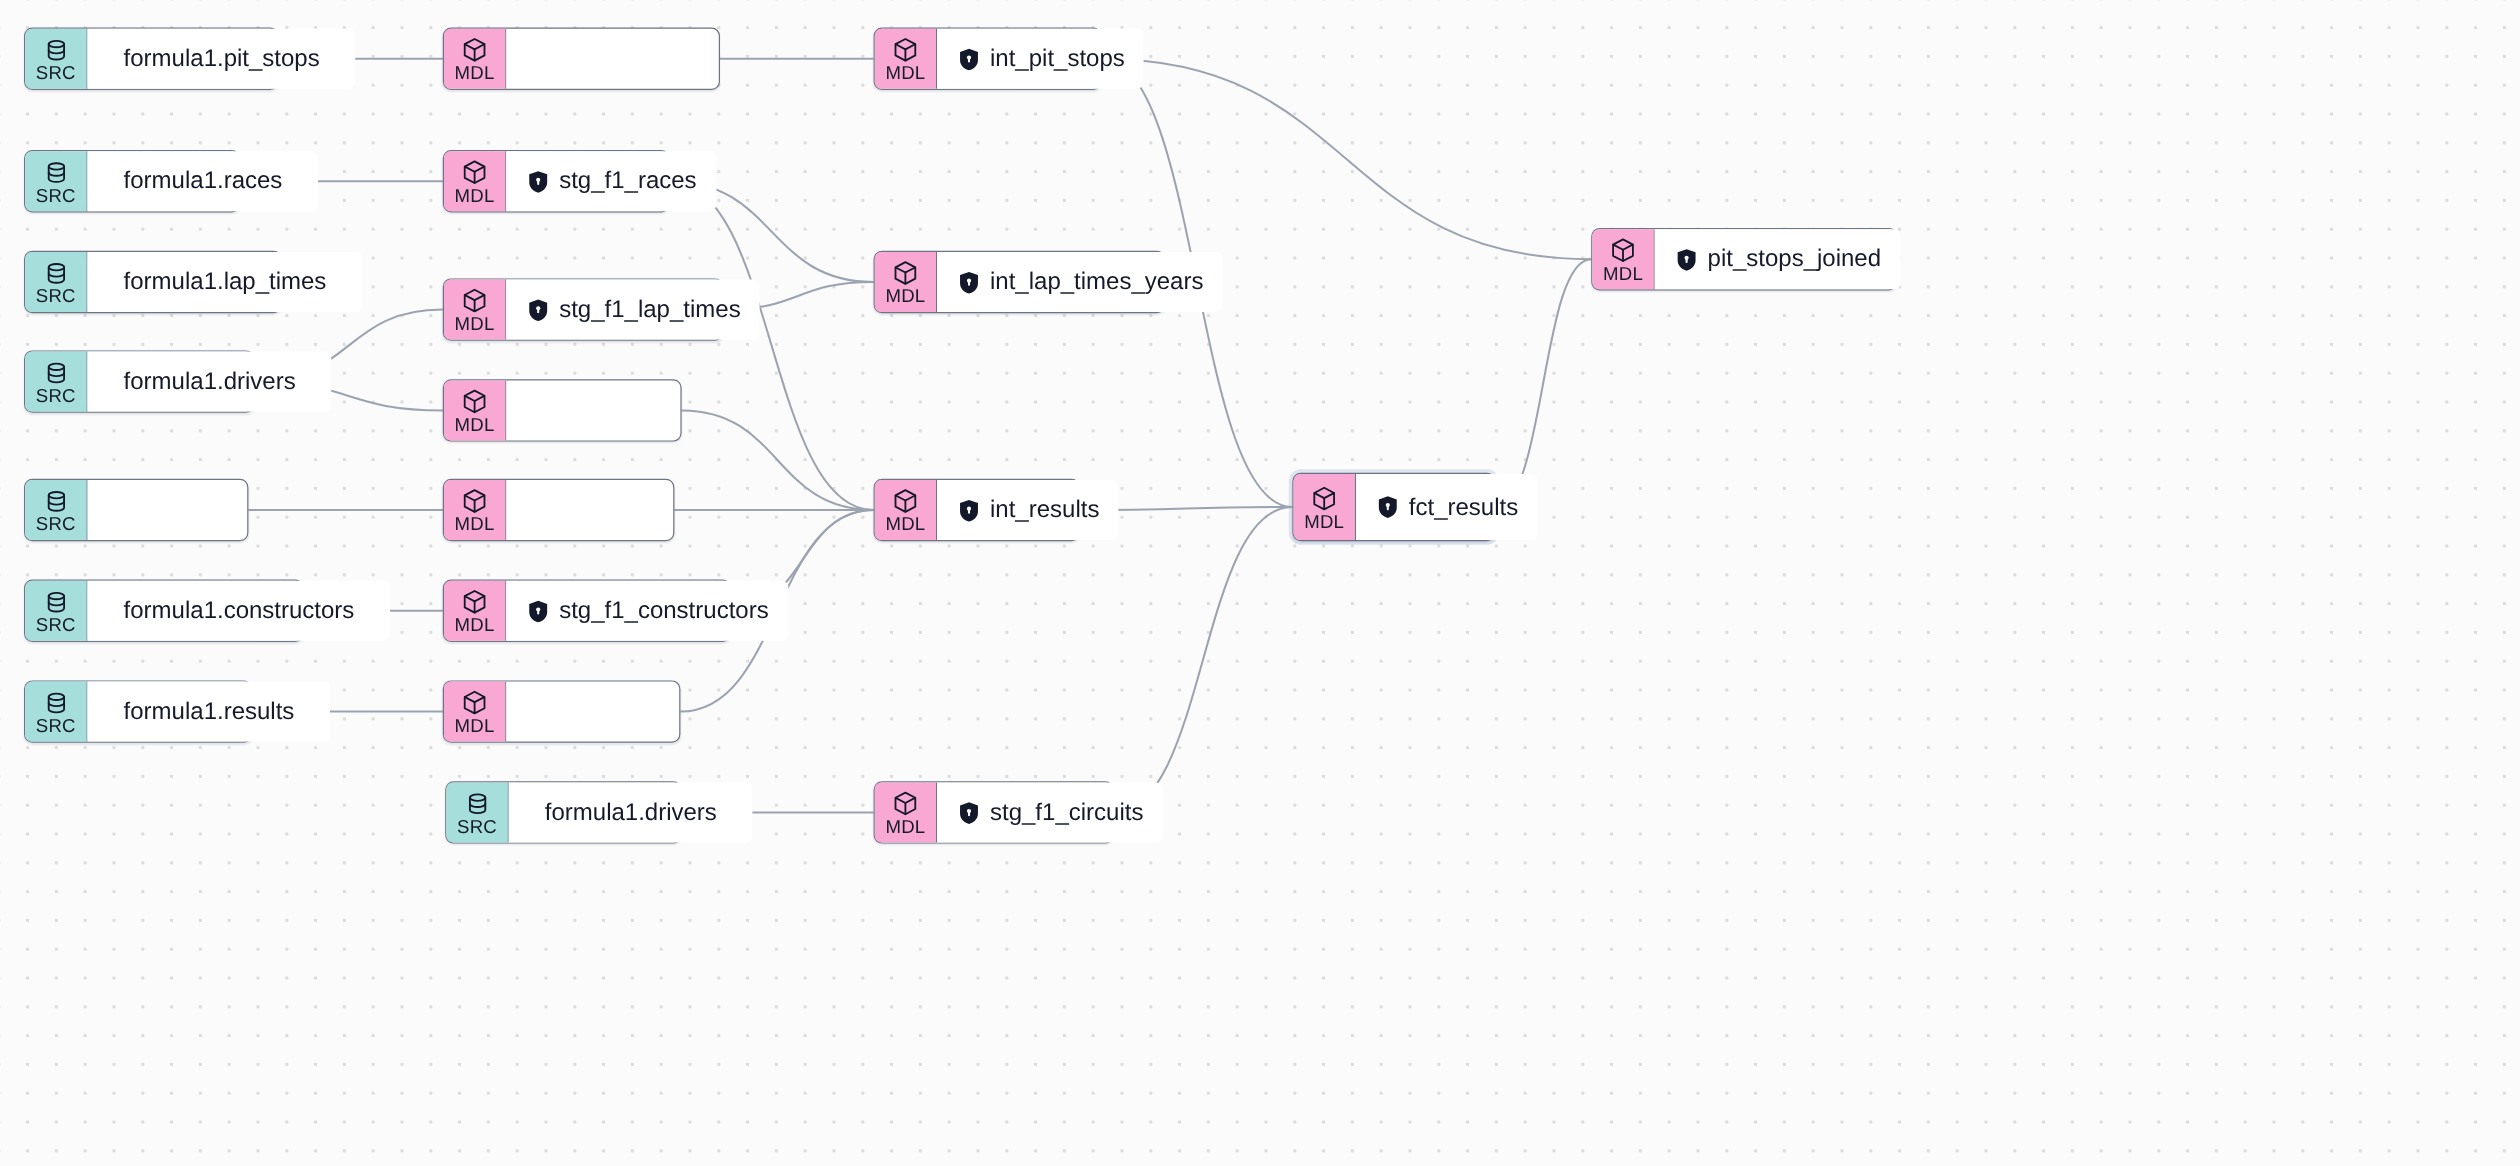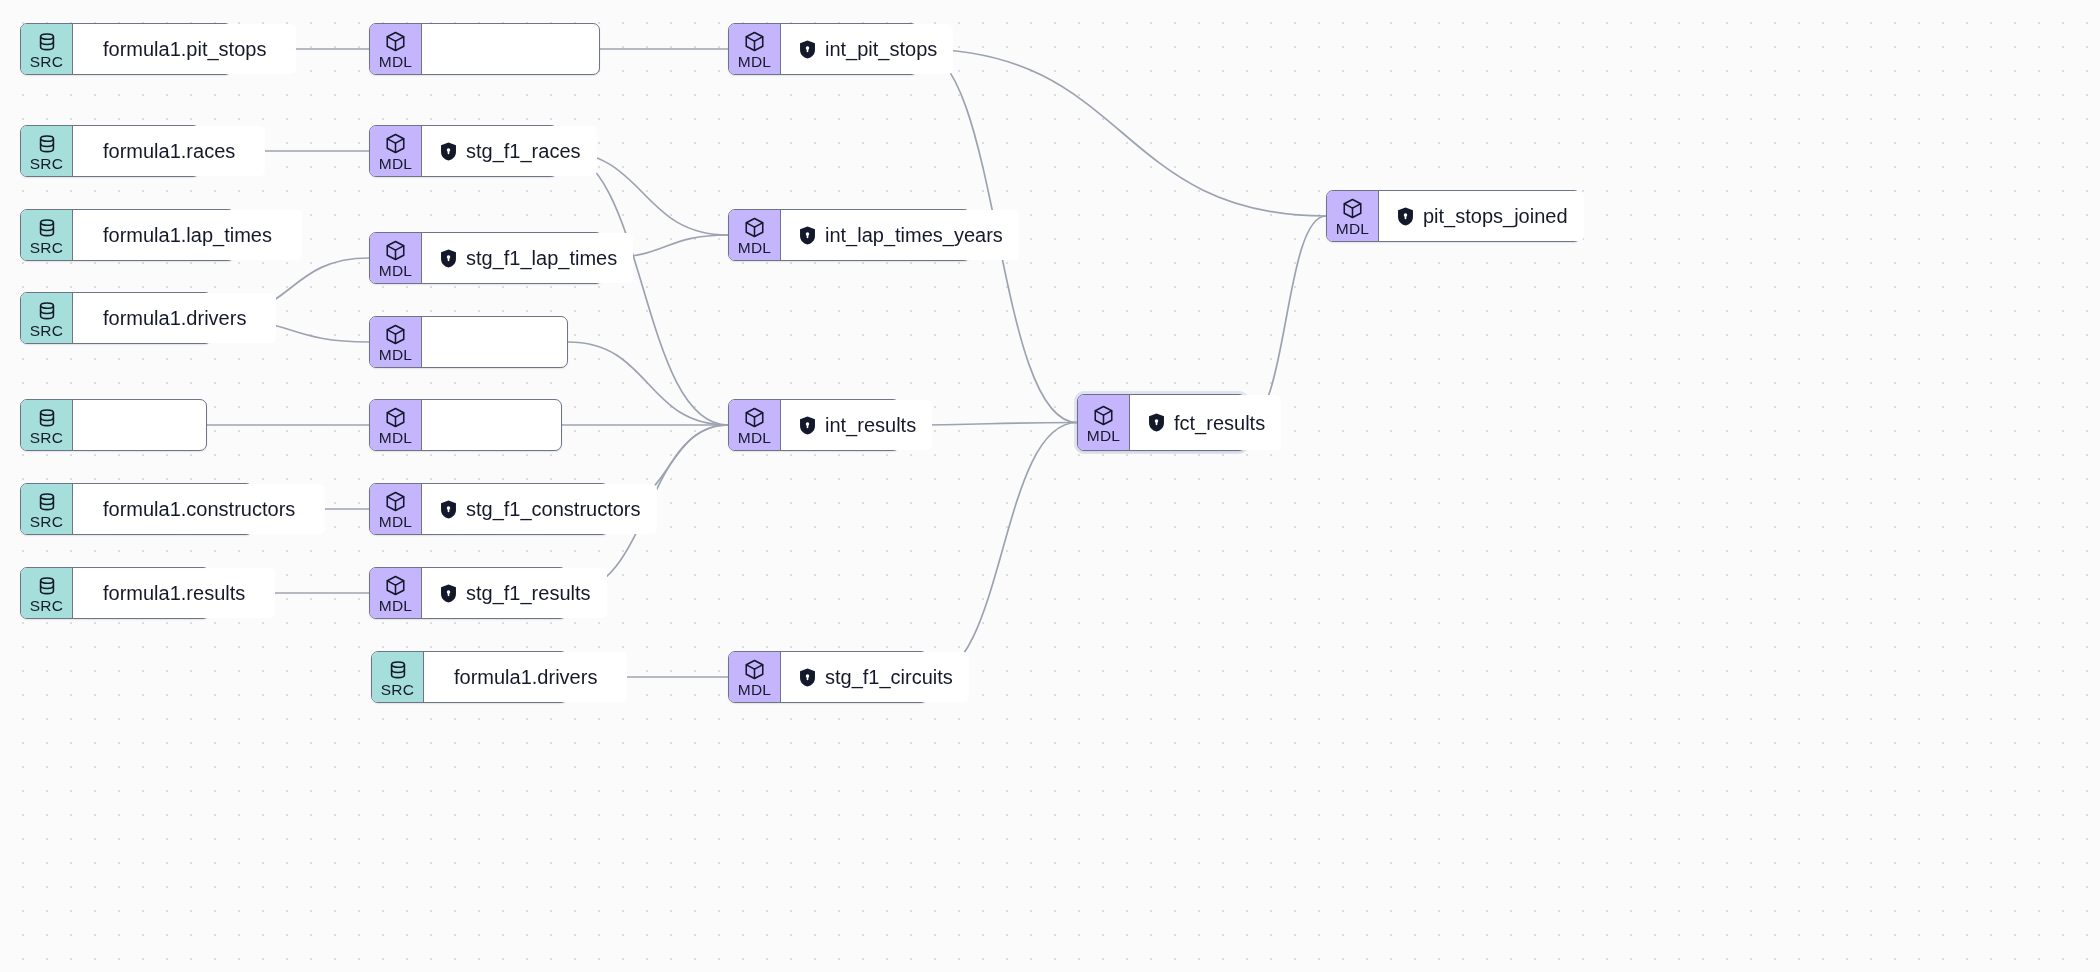--- a/index.html
+++ b/index.html
@@ -70,21 +70,21 @@
   .badge .tag {
     font-size: 15.5px;
     font-weight: 400;
     color: #161b2b;
     letter-spacing: .2px;
     line-height: 1;
     font-family: "Liberation Sans", sans-serif;
   }
 
   .badge-src { background: #a6dedb; }
-  .badge-mdl { background: #c4b5fd; }
+  .badge-mdl { background: #f9a8d4; }
 
   .body {
     flex: 1 1 auto;
     display: flex;
     align-items: center;
     gap: 9px;
     padding: 0 16px 0 18px;
     background: #ffffff;
     border-radius: 0 5.5px 5.5px 0;
     white-space: nowrap;
@@ -315,28 +315,20 @@
       </div>
       <div class="node" style="left: 369px; top: 567px; width: 198px; height: 52px;">
         <div class="badge badge-mdl">
           <span class="glyph"><svg width="23" height="23" viewBox="0 0 24 24" fill="none" stroke="#13182a" stroke-width="1.6" stroke-linecap="round" stroke-linejoin="round">
               <path d="M12 2.6 3.4 7.1v9.8L12 21.4l8.6-4.5V7.1z"></path>
               <path d="M3.6 7.2 12 11.6l8.4-4.4"></path>
               <path d="M12 11.6v9.6"></path>
             </svg></span>
           <span class="tag">MDL</span>
         </div>
-        <div class="body">
-          <span class="shield-icon"><svg width="17" height="19" viewBox="0 0 18 20" fill="#13182a">
-              <path d="M9 0.6 1.1 3.4v7.1C1.1 15.2 4.6 18.5 9 19.6c4.4-1.1 7.9-4.4 7.9-9.1V3.4z"></path>
-              <circle cx="9" cy="8.3" r="1.85" fill="#ffffff"></circle>
-              <rect x="8.1" y="8.6" width="1.8" height="4.2" rx="0.9" fill="#ffffff"></rect>
-            </svg></span>
-          <span class="label">stg_f1_results</span>
-        </div>
       </div>
       <div class="node" style="left: 728px; top: 651px; width: 200px; height: 52px;">
         <div class="badge badge-mdl">
           <span class="glyph"><svg width="23" height="23" viewBox="0 0 24 24" fill="none" stroke="#13182a" stroke-width="1.6" stroke-linecap="round" stroke-linejoin="round">
               <path d="M12 2.6 3.4 7.1v9.8L12 21.4l8.6-4.5V7.1z"></path>
               <path d="M3.6 7.2 12 11.6l8.4-4.4"></path>
               <path d="M12 11.6v9.6"></path>
             </svg></span>
           <span class="tag">MDL</span>
         </div>

